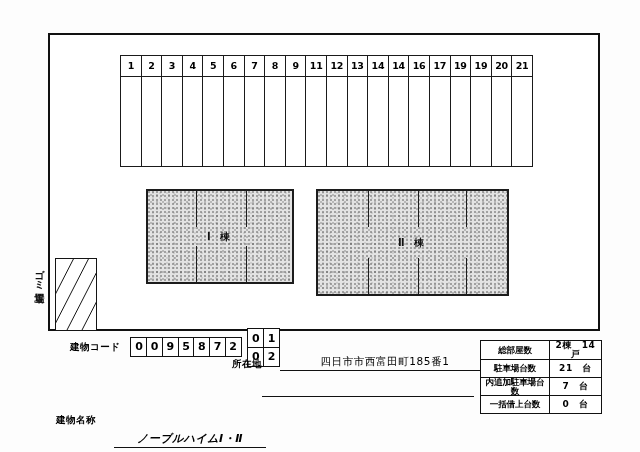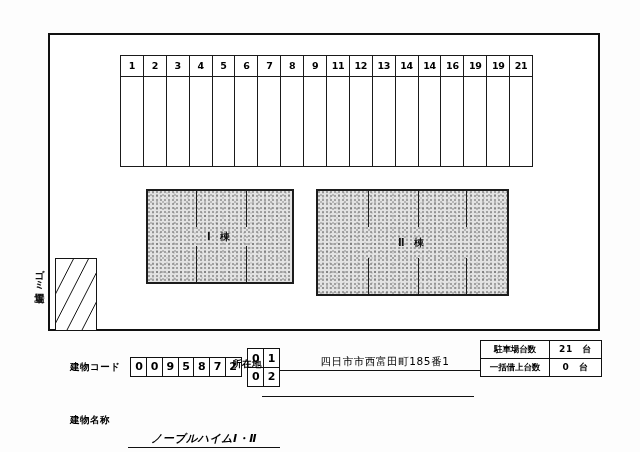--- a/index.html
+++ b/index.html
@@ -128,22 +128,22 @@
     display: flex;
     align-items: center;
   }
   .form-label {
     font-size: 9.5px;
     font-weight: bold;
     letter-spacing: 0.5px;
     white-space: nowrap;
     line-height: 1;
   }
-  #code-row { left: 70px; top: 348px; }
-  #name-row { left: 70px; top: 392px; }
+  #code-row { left: 70px; top: 328px; }
+  #name-row { left: 56px; top: 392px; }
   #addr-row { left: 232px; top: 356px; }
 
   .code-boxes { display: flex; margin-left: 10px; }
   .code-cell {
     width: 15px; height: 18px;
     border: 1.3px solid #111;
     margin-right: -1.3px;
     display: flex; align-items: center; justify-content: center;
     font-size: 11px; font-weight: bold;
     font-family: "DejaVu Sans", "Liberation Sans", sans-serif;
@@ -273,25 +273,33 @@
       </div>
       <div class="stall">
         <div class="stall-head">14</div>
         <div class="stall-body"></div>
       </div>
       <div class="stall">
         <div class="stall-head">16</div>
         <div class="stall-body"></div>
       </div>
       <div class="stall">
+        <div class="stall-head">17</div>
+        <div class="stall-body"></div>
+      </div>
+      <div class="stall">
         <div class="stall-head">19</div>
         <div class="stall-body"></div>
       </div>
       <div class="stall">
         <div class="stall-head">19</div>
+        <div class="stall-body"></div>
+      </div>
+      <div class="stall">
+        <div class="stall-head">20</div>
         <div class="stall-body"></div>
       </div>
       <div class="stall">
         <div class="stall-head">21</div>
         <div class="stall-body"></div>
       </div>
     </div>
 
   <div class="building" id="building-1">
     <div class="unit-divider div-top" style="left:48px;"></div>
@@ -355,22 +363,30 @@
   <div class="form-row" id="addr-row">
     <span class="form-label">所在地</span>
     <span class="addr-value">四日市市西富田町185番1</span>
   </div>
 
   <div class="blank-line"></div>
 
   <table class="summary-table">
     <tbody id="summary-body">
         <tr>
+          <td class="key">総部屋数</td>
+          <td class="val">2棟　14戸</td>
+        </tr>
+        <tr>
           <td class="key">駐車場台数</td>
           <td class="val">21　台</td>
+        </tr>
+        <tr>
+          <td class="key">内追加駐車場台数</td>
+          <td class="val">7　台</td>
         </tr>
         <tr>
           <td class="key">一括借上台数</td>
           <td class="val">0　台</td>
         </tr>
       </tbody>
   </table>
 
 </div>
 

